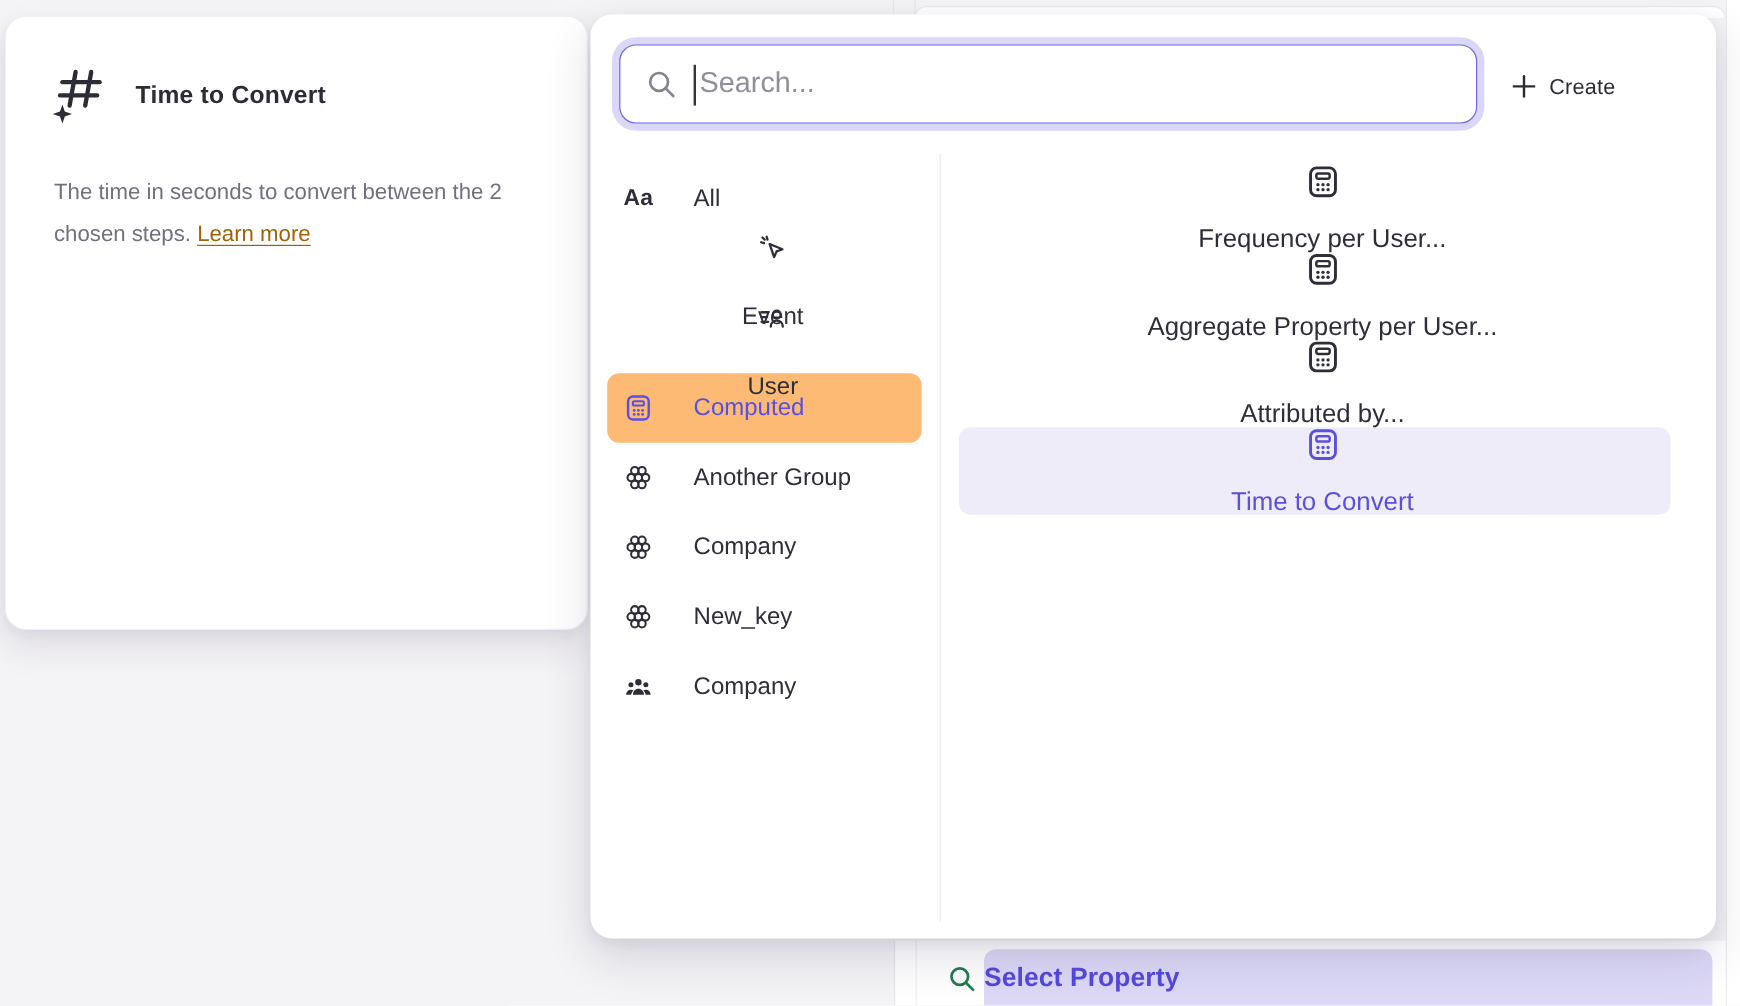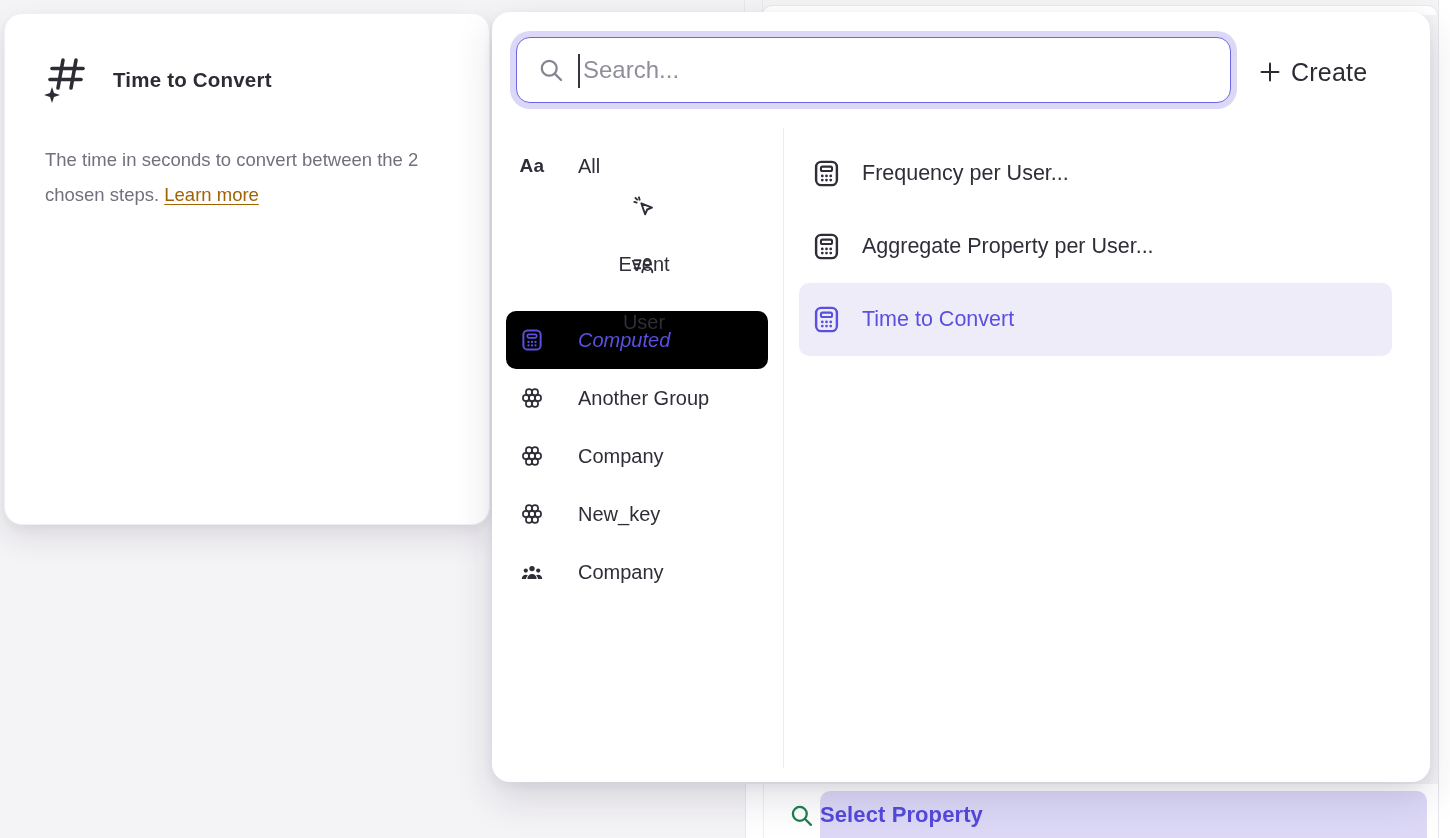--- a/index.html
+++ b/index.html
@@ -80,42 +80,42 @@
     padding-left:66px; font-size:24px; color:#8b5cf6;
     font-family:"Liberation Sans", sans-serif;
   }
   .search-field input::placeholder { color:#8f8f9b; opacity:1; }
   .search-field .mag { position:absolute; left:21px; top:19px; width:27px; height:27px; color:#84848f; }
   .text-caret { position:absolute; left:61px; top:16px; width:2px; height:34px; background:#35353f; }
 
   .create-button {
     position:absolute; left:768px; top:38px; height:44px;
     display:flex; align-items:center; gap:11px;
-    font-size:25px; color:#2b2b33; cursor:pointer; letter-spacing:.2px;
+    font-size:18px; color:#2b2b33; cursor:pointer; letter-spacing:.2px;
   }
   .create-button .plus { width:20px; height:20px; color:#2b2b33; }
 
   .category-list { position:absolute; left:14px; top:125px; width:262px; }
   .category-item {
     height:58px; display:flex; align-items:center; gap:34px;
     padding-left:14px; font-size:20px; color:#2e2e38;
     border-radius:10px; cursor:pointer;
   }
   .category-item .cicon { width:24px; height:24px; flex:0 0 24px; display:flex; align-items:center; justify-content:center; color:#2e2e38; }
   .category-item .aa { font-size:19px; font-weight:700; color:#2e2e38; letter-spacing:.3px; }
-  .category-item.selected { background:#000000; color:#5b4fe0;font-style:italic; }
+  .category-item.selected { background:#fdba74; color:#5b4fe0; }
   .category-item.selected .cicon { color:#5b4fe0; }
 
   .v-divider { position:absolute; left:291px; top:116px; width:1px; height:640px; background:#ececf0; }
 
   .result-list { position:absolute; left:307px; top:125px; width:593px; }
   .result-item {
     height:73px; display:flex; align-items:center; gap:21px;
     padding-left:13px; font-size:21.5px; color:#2e2e38;
-    border-radius:10px; cursor:pointer;
+    border-radius:10px; cursor:pointer;flex-direction:column;
   }
   .result-item .ricon { width:29px; height:29px; flex:0 0 29px; color:#2e2e38; }
   .result-item.selected { background:#efecfa; color:#5b4fe0; }
   .result-item.selected .ricon { color:#5b4fe0; }
 
   svg { display:block; }
 </style>
 </head>
 <body>
 
@@ -302,20 +302,35 @@
       <circle cx="8.5" cy="14" r="1.15" fill="currentColor"></circle>
             <circle cx="12" cy="14" r="1.15" fill="currentColor"></circle>
             <circle cx="15.5" cy="14" r="1.15" fill="currentColor"></circle>
       <circle cx="8.5" cy="17.4" r="1.15" fill="currentColor"></circle>
             <circle cx="12" cy="17.4" r="1.15" fill="currentColor"></circle>
             <circle cx="15.5" cy="17.4" r="1.15" fill="currentColor"></circle>
     </svg>
         </span>
         <span>Aggregate Property per User...</span>
       </div>
+      <div class="result-item dots-purple" style="background-image: none;">
+        <span class="ricon">
+          <svg viewBox="0 0 24 24" width="29" height="29">
+      <rect x="3.4" y="2.4" width="17.2" height="19.2" rx="4.2" fill="none" stroke="currentColor" stroke-width="2"></rect>
+      <rect x="7.4" y="6.3" width="9.2" height="3.6" rx="1.3" fill="none" stroke="currentColor" stroke-width="1.7"></rect>
+      <circle cx="8.5" cy="14" r="1.15" fill="currentColor"></circle>
+            <circle cx="12" cy="14" r="1.15" fill="currentColor"></circle>
+            <circle cx="15.5" cy="14" r="1.15" fill="currentColor"></circle>
+      <circle cx="8.5" cy="17.4" r="1.15" fill="currentColor"></circle>
+            <circle cx="12" cy="17.4" r="1.15" fill="currentColor"></circle>
+            <circle cx="15.5" cy="17.4" r="1.15" fill="currentColor"></circle>
+    </svg>
+        </span>
+        <span>Attributed by...</span>
+      </div>
       <div class="result-item dots-purple selected">
         <span class="ricon">
           <svg viewBox="0 0 24 24" width="29" height="29">
       <rect x="3.4" y="2.4" width="17.2" height="19.2" rx="4.2" fill="none" stroke="currentColor" stroke-width="2"></rect>
       <rect x="7.4" y="6.3" width="9.2" height="3.6" rx="1.3" fill="none" stroke="currentColor" stroke-width="1.7"></rect>
       <circle cx="8.5" cy="14" r="1.15" fill="currentColor"></circle>
             <circle cx="12" cy="14" r="1.15" fill="currentColor"></circle>
             <circle cx="15.5" cy="14" r="1.15" fill="currentColor"></circle>
       <circle cx="8.5" cy="17.4" r="1.15" fill="currentColor"></circle>
             <circle cx="12" cy="17.4" r="1.15" fill="currentColor"></circle>

